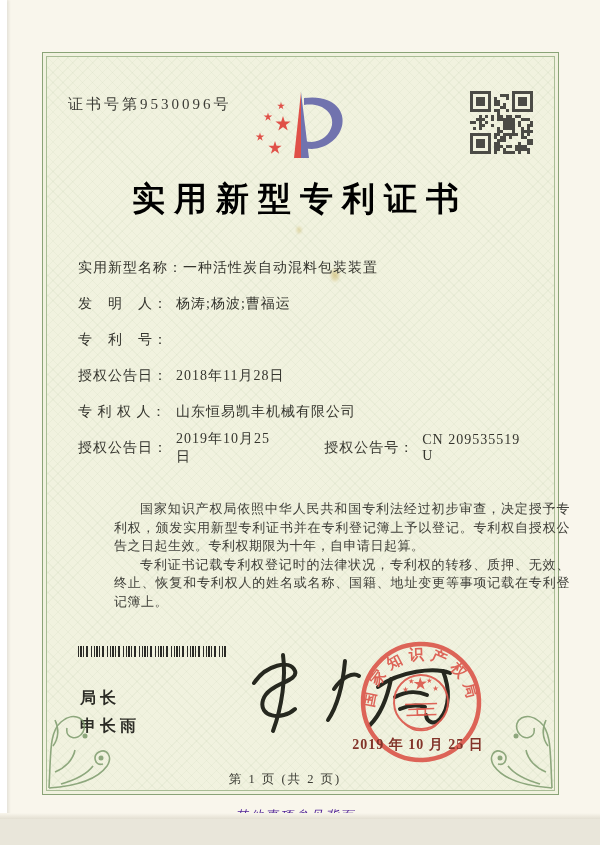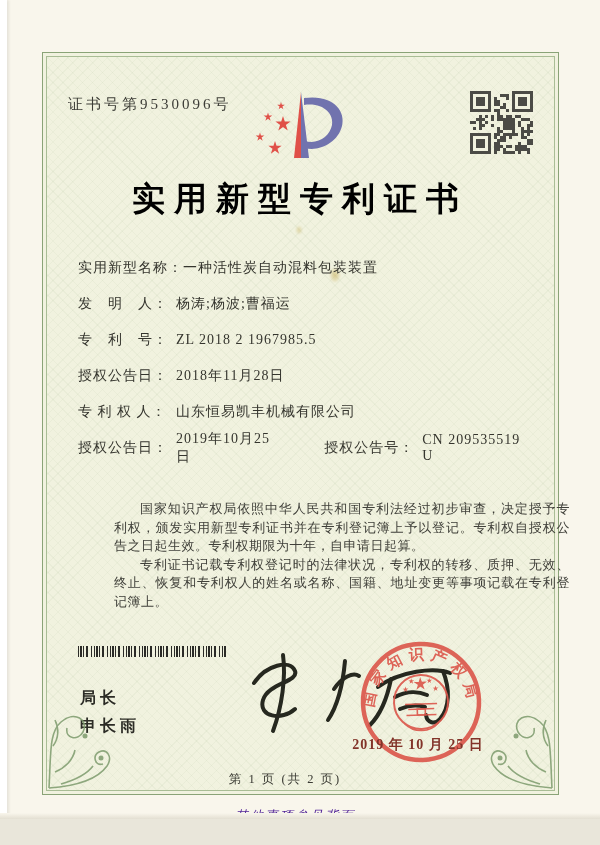--- a/index.html
+++ b/index.html
@@ -260,21 +260,20 @@
     <div class="frow">
       <span class="flabel">实用新型名称：</span>
       <span class="fvalue">一种活性炭自动混料包装装置</span>
     </div>
     <div class="frow">
       <span class="flabel">发　明　人：</span>
       <span class="fvalue">杨涛;杨波;曹福运</span>
     </div>
     <div class="frow">
       <span class="flabel">专　利　号：</span>
-      <span class="fvalue">ZL 2018 2 1967985.5</span>
     </div>
     <div class="frow">
       <span class="flabel">授权公告日：</span>
       <span class="fvalue">2018年11月28日</span>
     </div>
     <div class="frow">
       <span class="flabel">专 利 权 人：</span>
       <span class="fvalue">山东恒易凯丰机械有限公司</span>
     </div>
     <div class="frow grant">

